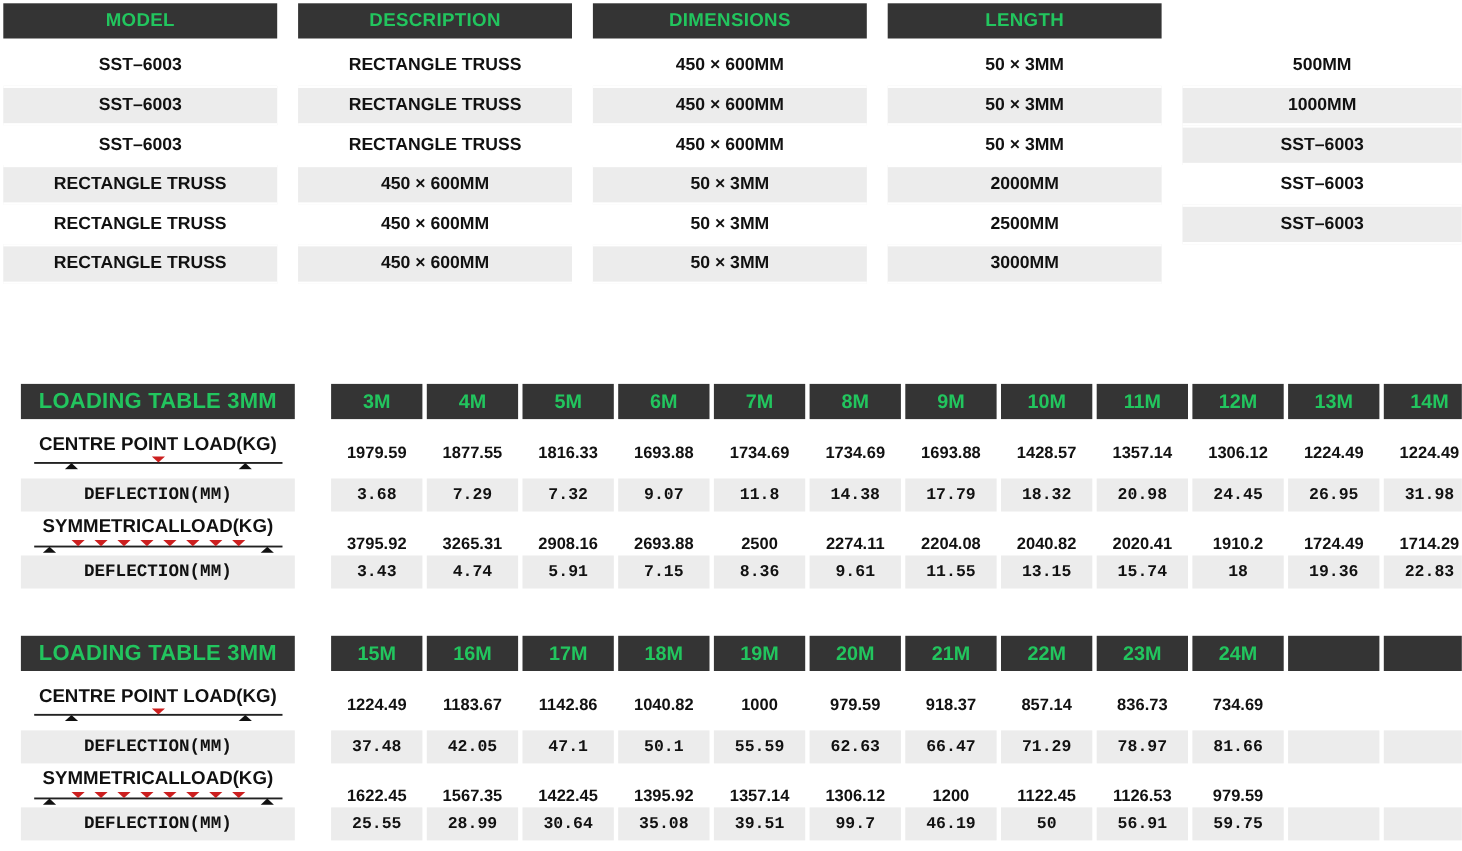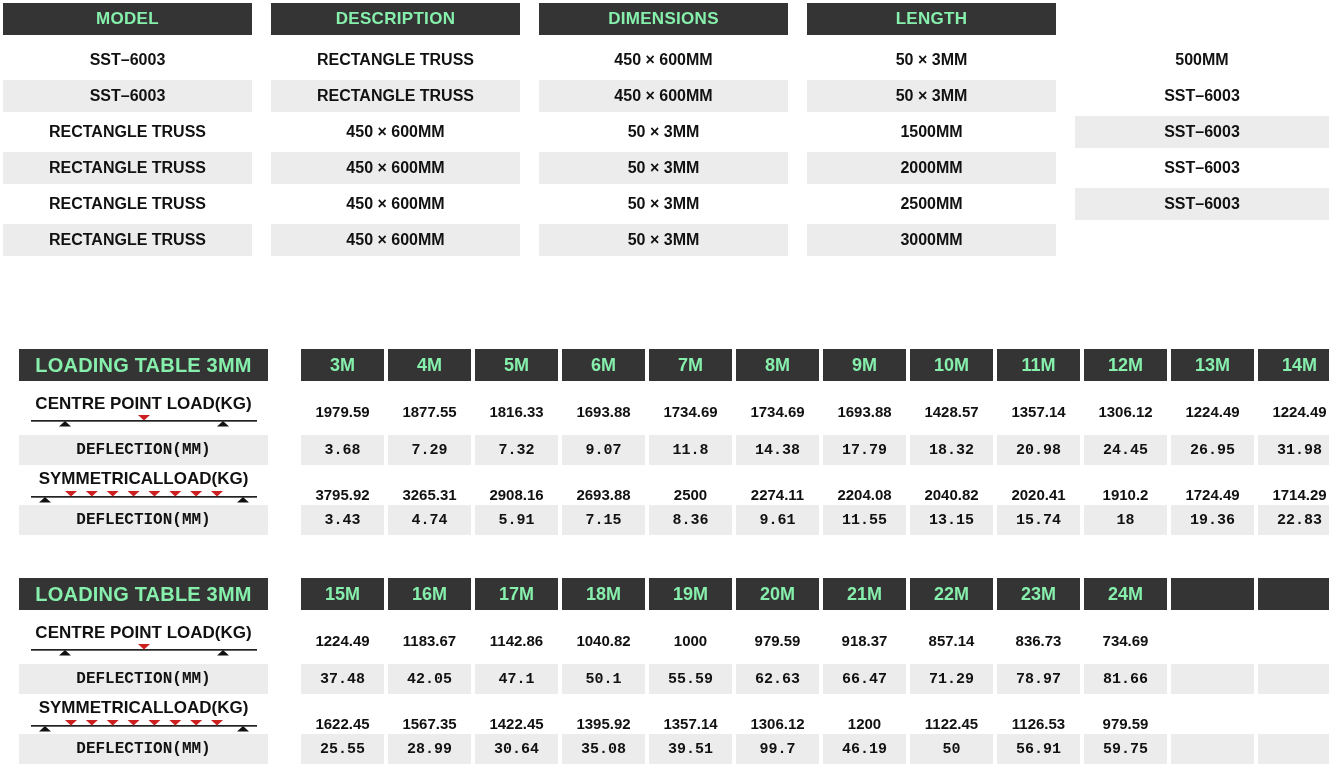--- a/index.html
+++ b/index.html
@@ -2,21 +2,21 @@
 <html><head>
 <meta charset="utf-8">
 <title>Truss Specification Sheet</title>
 <style>
   html,body{margin:0;padding:0;background:#fff;}
   .page{
     position:relative;width:1329px;height:774px;background:#ffffff;overflow:hidden;
     font-family:"Liberation Sans",sans-serif;font-weight:bold;color:#111;
   }
   
-  .hd{background:#343434;color:#86efac;display:flex;align-items:center;justify-content:center;}
+  .hd{background:#343434;color:#22c55e;display:flex;align-items:center;justify-content:center;}
   
   .spec{
     position:absolute;left:3px;top:3px;
     display:grid;grid-template-columns:249px 249px 249px 249px 254px;column-gap:19px;
   }
   .spec .hd{height:32px;font-size:17px;letter-spacing:.3px;}
   .spec .spacer{grid-column:1 / -1;height:7px;}
   .spec .cell{
     height:36px;display:flex;align-items:center;justify-content:center;
     font-size:16px;box-sizing:border-box;border-top:2px solid #fff;border-bottom:2px solid #fff;
@@ -54,25 +54,25 @@
       <div class="spacer"></div>
       <div class="cell">SST–6003</div>
       <div class="cell">RECTANGLE TRUSS</div>
       <div class="cell">450 × 600MM</div>
       <div class="cell">50 × 3MM</div>
       <div class="cell">500MM</div>
       <div class="cell band">SST–6003</div>
       <div class="cell band">RECTANGLE TRUSS</div>
       <div class="cell band">450 × 600MM</div>
       <div class="cell band">50 × 3MM</div>
+      <div class="cell band">1000MM</div>
       <div class="cell">SST–6003</div>
       <div class="cell">RECTANGLE TRUSS</div>
       <div class="cell">450 × 600MM</div>
       <div class="cell">50 × 3MM</div>
-      <div class="cell">1500MM</div>
       <div class="cell band">SST–6003</div>
       <div class="cell band">RECTANGLE TRUSS</div>
       <div class="cell band">450 × 600MM</div>
       <div class="cell band">50 × 3MM</div>
       <div class="cell band">2000MM</div>
       <div class="cell">SST–6003</div>
       <div class="cell">RECTANGLE TRUSS</div>
       <div class="cell">450 × 600MM</div>
       <div class="cell">50 × 3MM</div>
       <div class="cell">2500MM</div>

